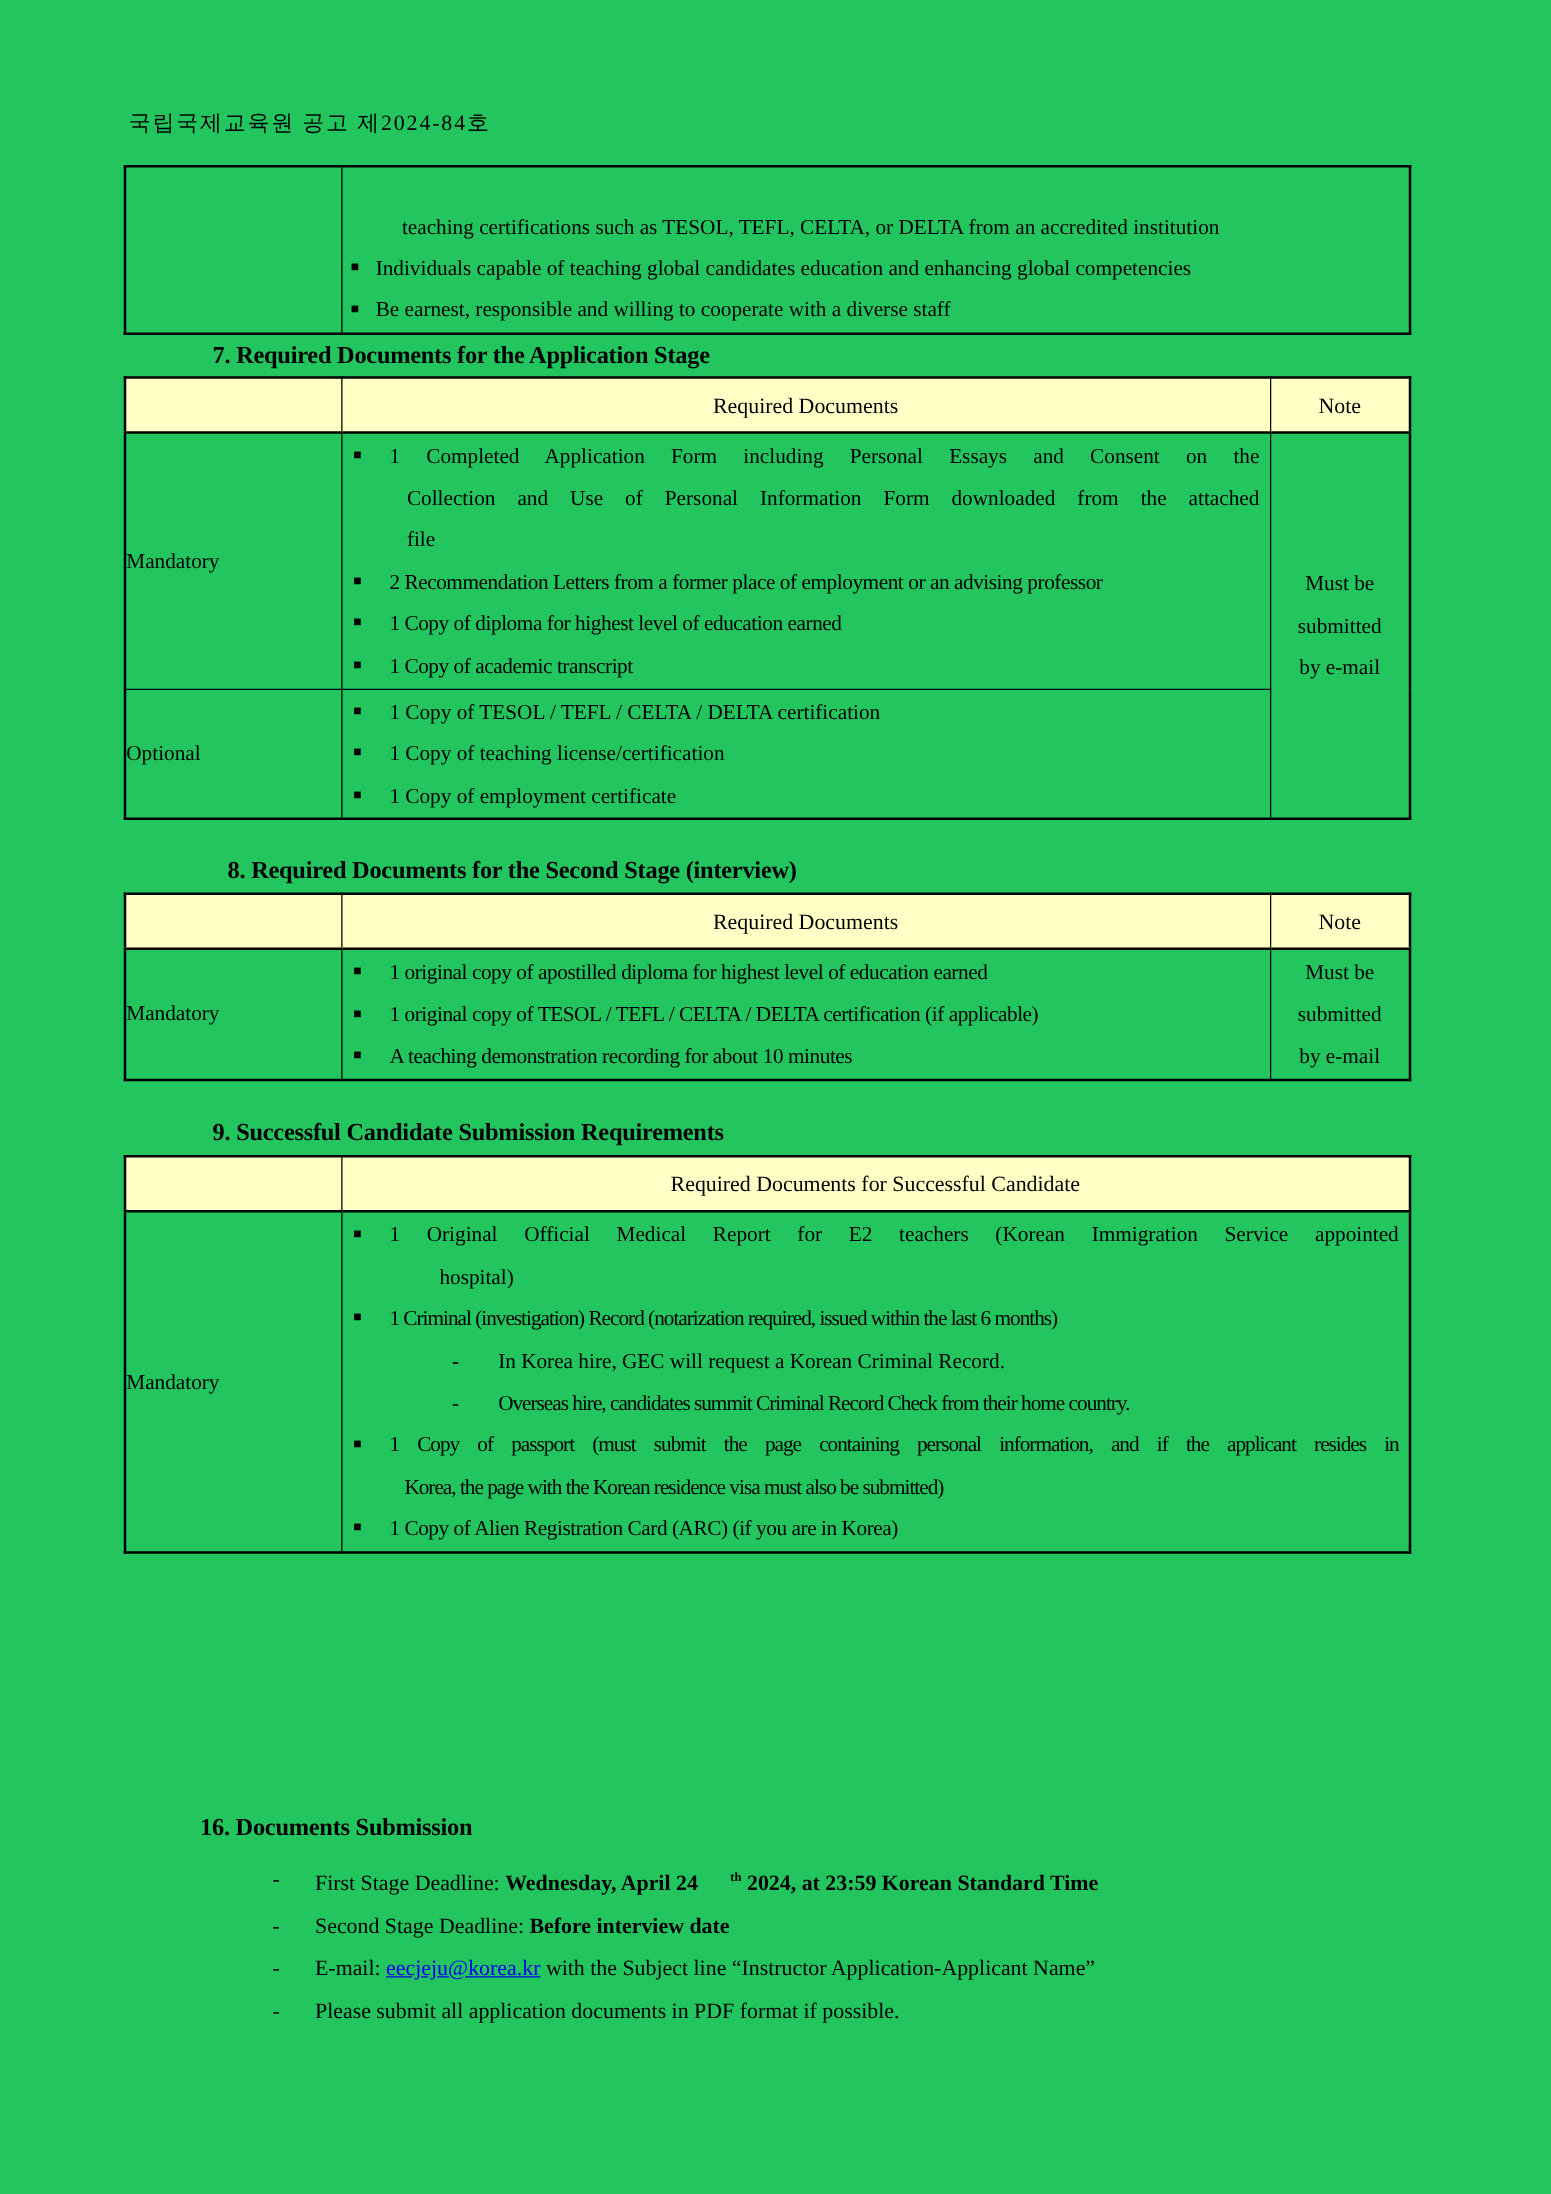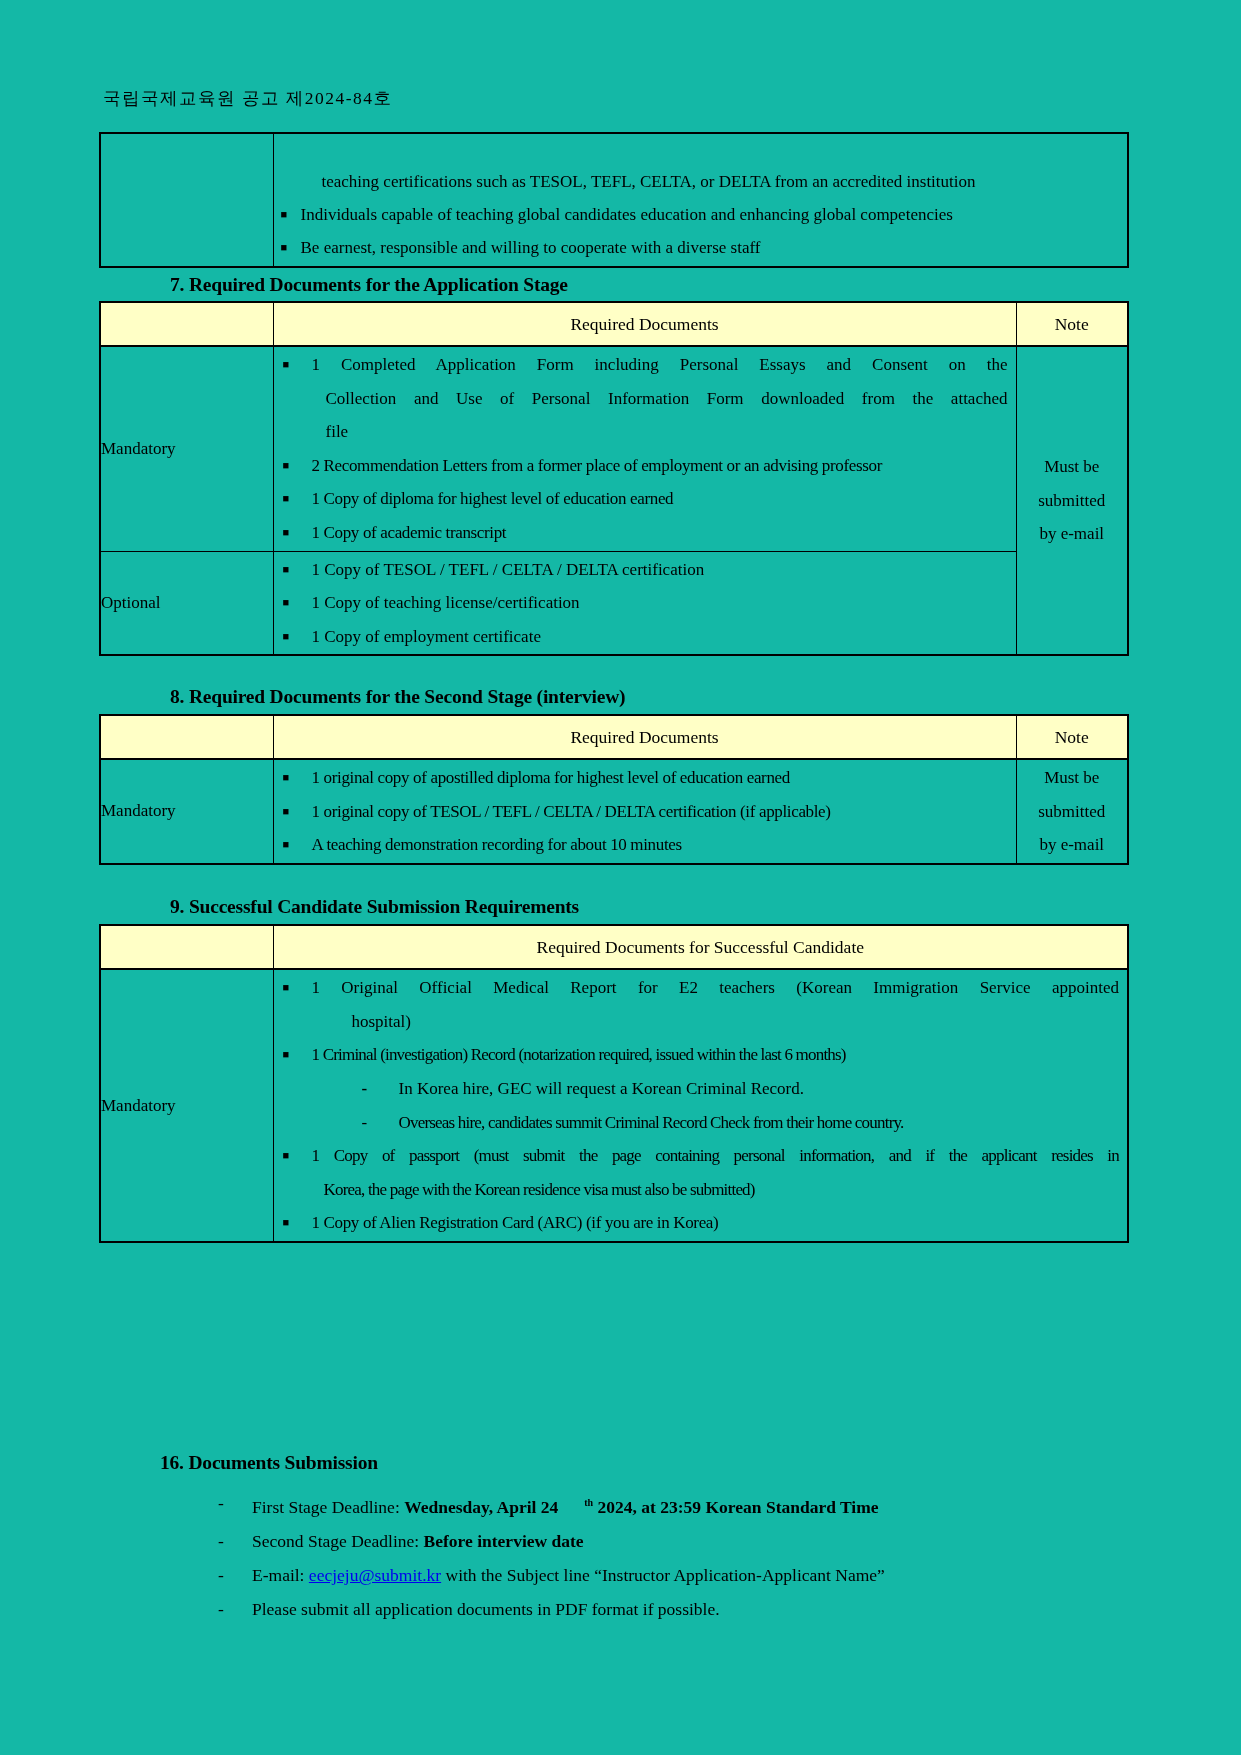--- a/index.html
+++ b/index.html
@@ -1,16 +1,16 @@
 <!DOCTYPE html>
 <html><head>
 <meta charset="utf-8">
 <style>
   html,body{margin:0;padding:0;background:#fff;}
-  .page{position:relative;width:1241px;height:1755px;background:#14b8a6;
+  .page{position:relative;width:1241px;height:1755px;background:#22c55e;
         font-family:"Liberation Serif","DejaVu Serif",serif;color:#000;overflow:hidden;}
 
   .doc-number{position:absolute;left:103px;top:86px;font-size:17.5px;letter-spacing:1.5px;}
 
   .sec-title{position:absolute;font-weight:bold;font-size:19.5px;letter-spacing:-0.2px;}
 
   table.tbl{position:absolute;left:99px;width:1028px;border-collapse:collapse;table-layout:fixed;
             border:2.2px solid #000;}
   .tbl td{border:1.6px solid #000;padding:0;vertical-align:middle;font-size:17px;}
   .tbl tr.head td{background:#FFFFC6;border-bottom:2.8px solid #000;text-align:center;
@@ -129,21 +129,21 @@
         </div>
         <div class="item">
           <span class="bullet">■</span>
           <span>1 Copy of employment certificate</span>
         </div>
       </td>
     </tr>
   </tbody>
     </table>
 
-  <div class="sec-title" style="left:170px;top:686px;text-align:right;">8. Required Documents for the Second Stage (interview)</div>
+  <div class="sec-title" style="left:182px;top:686px;text-align:right;">8. Required Documents for the Second Stage (interview)</div>
 
   <table class="tbl" style="top:714px;">
     <colgroup>
         <col style="width:173px">
         <col style="width:743px">
         <col style="width:112px">
       </colgroup>
     <tbody>
         <tr class="head">
       <td></td>
@@ -227,21 +227,21 @@
     <div class="s10-item">
       <span class="dash">-</span>
       <span>First Stage Deadline: </span><span class="b">Wednesday, April 24</span><sup class="b">th</sup><span class="b"> 2024, at 23:59 Korean Standard Time</span>
     </div>
     <div class="s10-item">
       <span class="dash">-</span>
       <span>Second Stage Deadline: </span><span class="b">Before interview date</span>
     </div>
     <div class="s10-item">
       <span class="dash">-</span>
-      <span>E-mail: </span><a class="email-link">eecjeju@submit.kr</a><span> with the Subject line “Instructor Application-Applicant Name”</span>
+      <span>E-mail: </span><a class="email-link">eecjeju@korea.kr</a><span> with the Subject line “Instructor Application-Applicant Name”</span>
     </div>
     <div class="s10-item">
       <span class="dash">-</span>
       <span>Please submit all application documents in PDF format if possible.</span>
     </div>
   </div>
 
 </div>
 
 </body></html>

